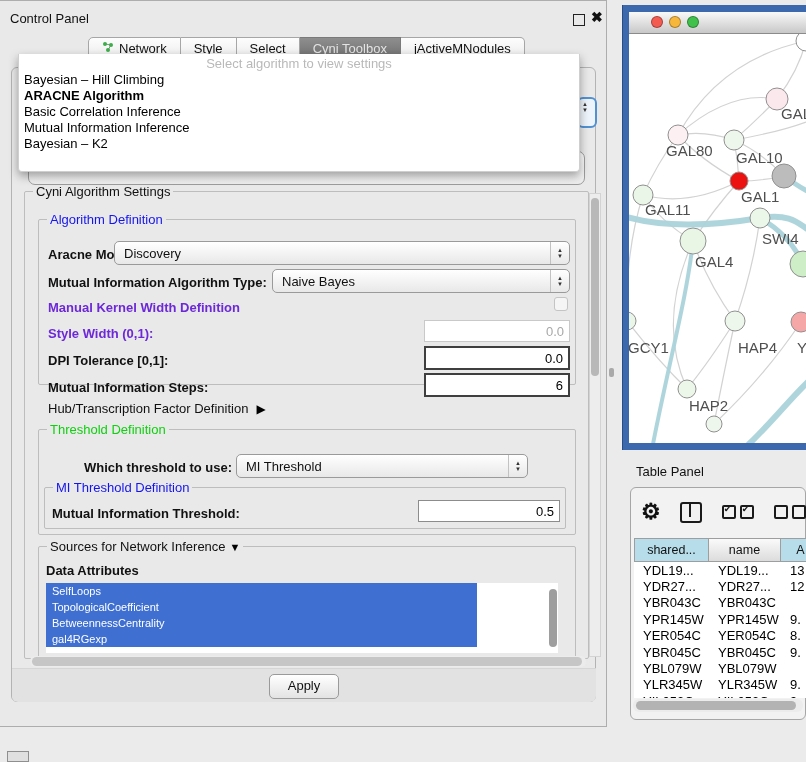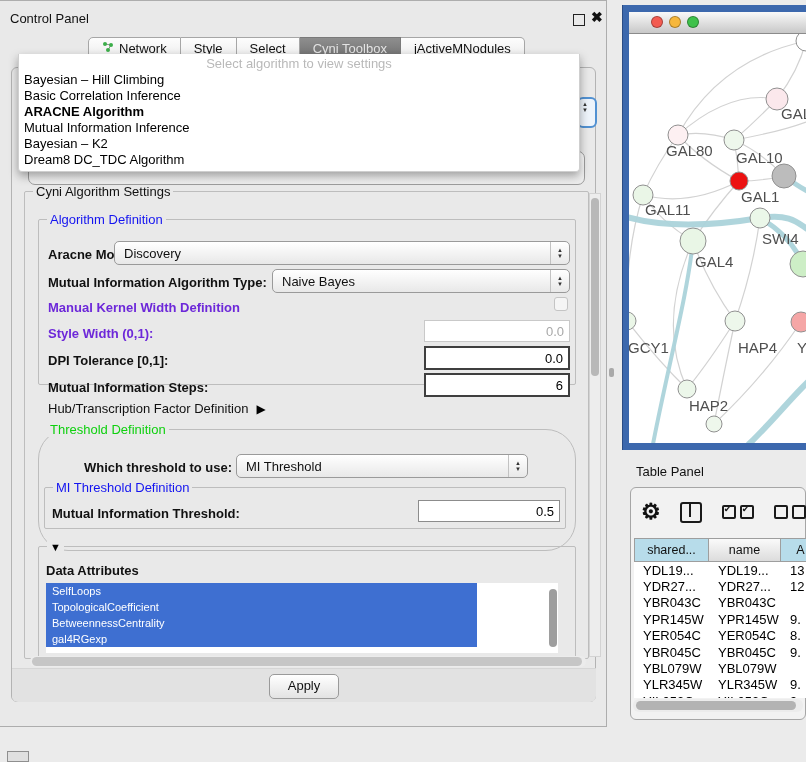--- a/index.html
+++ b/index.html
@@ -196,36 +196,37 @@
     <span class="checkbox" style="left:554px;top:296px;"></span>
     <span class="lbl dis" style="left:48px;top:325px;">Style Width (0,1):</span>
     <input class="fld dim" style="left: 424px; top: 319px; width: 146px; height: 22px;" readonly="" value="0.0">
     <span class="lbl" style="left:48px;top:352px;">DPI Tolerance [0,1]:</span>
     <input class="fld strong" style="left: 424px; top: 345px; width: 146px; height: 24px;" value="0.0">
     <span class="lbl" style="left:48px;top:379px;">Mutual Information Steps:</span>
     <input class="fld strong" style="left: 424px; top: 372px; width: 146px; height: 24px;" value="6">
 
     <span class="lbl arrow-right" style="left:48px;top:400px;font-weight:normal;">Hub/Transcription Factor Definition</span>
 
-    <div class="fieldset" style="left:38px;top:428px;width:538px;height:122px;border-radius:30px;">
+    <div class="fieldset" style="left:38px;top:428px;width:538px;height:106px;">
       <span class="legend green">Threshold Definition</span>
     </div>
     <span class="lbl" style="left:84px;top:459px;">Which threshold to use:</span>
     <div class="combo" style="left:236px;top:453px;width:292px;height:24px;">
       <span>MI Threshold</span>
       <span class="stepper">▲<br>▼</span>
     </div>
     <div class="fieldset" style="left:44px;top:486px;width:522px;height:42px;">
       <span class="legend blue">MI Threshold Definition</span>
     </div>
     <span class="lbl" style="left:52px;top:505px;">Mutual Information Threshold:</span>
     <input class="fld norm" style="left: 418px; top: 499px; width: 142px; height: 22px;" value="0.5">
 
     <div class="fieldset" style="left:38px;top:545px;width:538px;height:112px;">
       <span class="legend">
+        <span>Sources for Network Inference</span>
         <span class="arrow-down"></span>
       </span>
     </div>
     <span class="lbl" style="left:46px;top:562px;">Data Attributes</span>
     <div class="abs" id="attrList">
         <div class="attr-item">SelfLoops</div>
         <div class="attr-item">TopologicalCoefficient</div>
         <div class="attr-item">BetweennessCentrality</div>
         <div class="attr-item">gal4RGexp</div>
       </div>
@@ -236,25 +237,24 @@
 
     <div class="abs" id="applyStrip"></div>
     <div class="abs" id="applyBtn">Apply</div>
 
   </section>
 
   <div class="abs" id="popup">
     <div id="popupPlaceholder">Select algorithm to view settings</div>
     <div id="popupItems">
         <div class="popup-item">Bayesian – Hill Climbing</div>
+        <div class="popup-item bold">ARACNE Algorithm</div>
         <div class="popup-item">Basic Correlation Inference</div>
-        <div class="popup-item bold">ARACNE Algorithm</div>
         <div class="popup-item">Mutual Information Inference</div>
         <div class="popup-item">Bayesian – K2</div>
-        <div class="popup-item">Dream8 DC_TDC Algorithm</div>
       </div>
   </div>
 
   <section class="abs" id="netWindow">
     <div id="netTitlebar">
       <span class="traffic" style="left:22px;background:#f35b51;"></span>
       <span class="traffic" style="left:40px;background:#f6b73c;"></span>
       <span class="traffic" style="left:58px;background:#3fc14b;"></span>
     </div>
     <div id="netContent">

